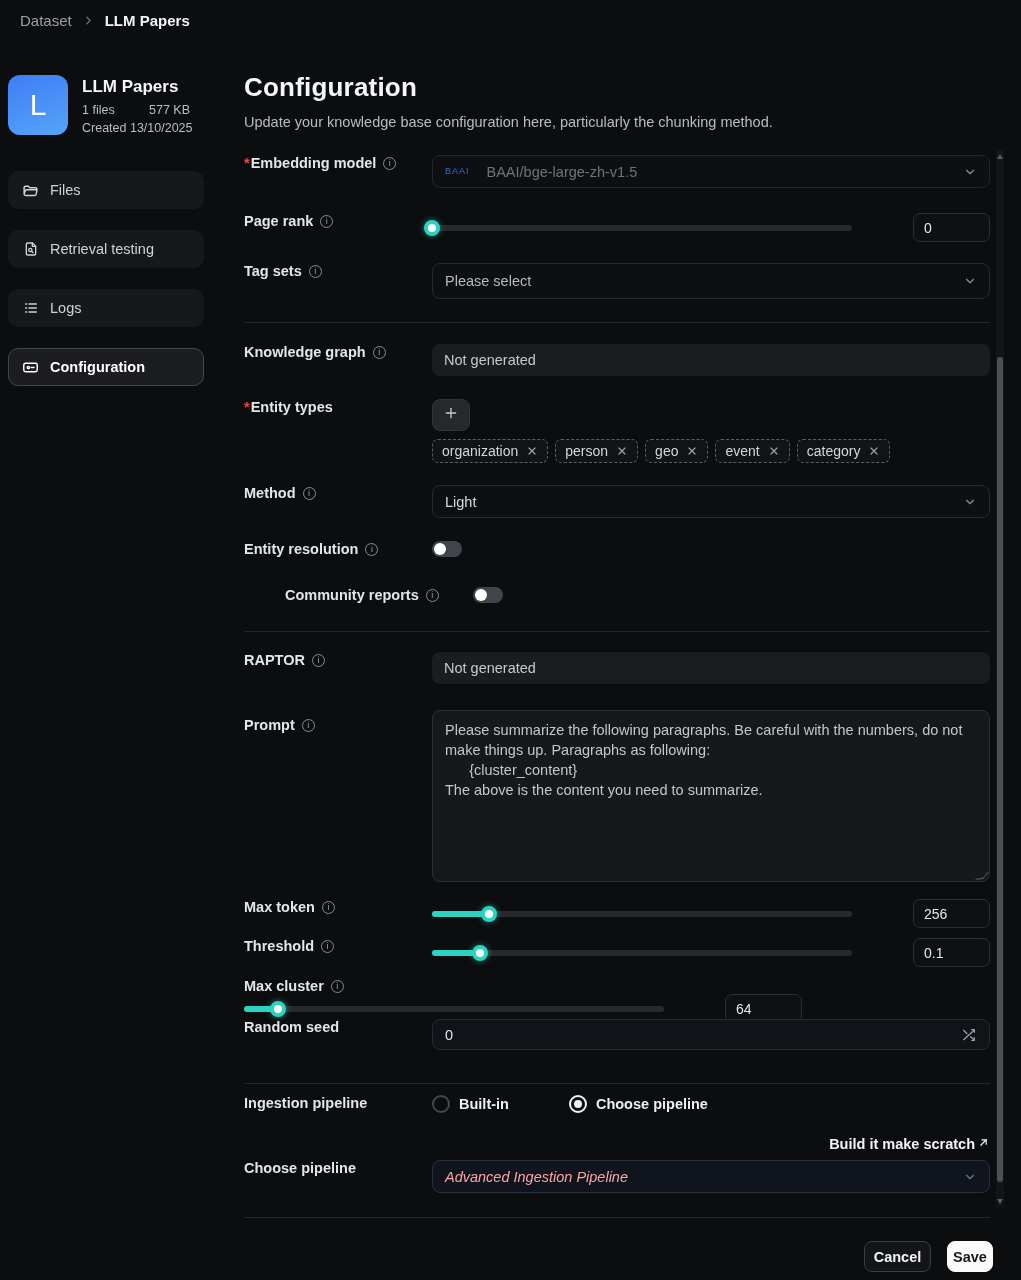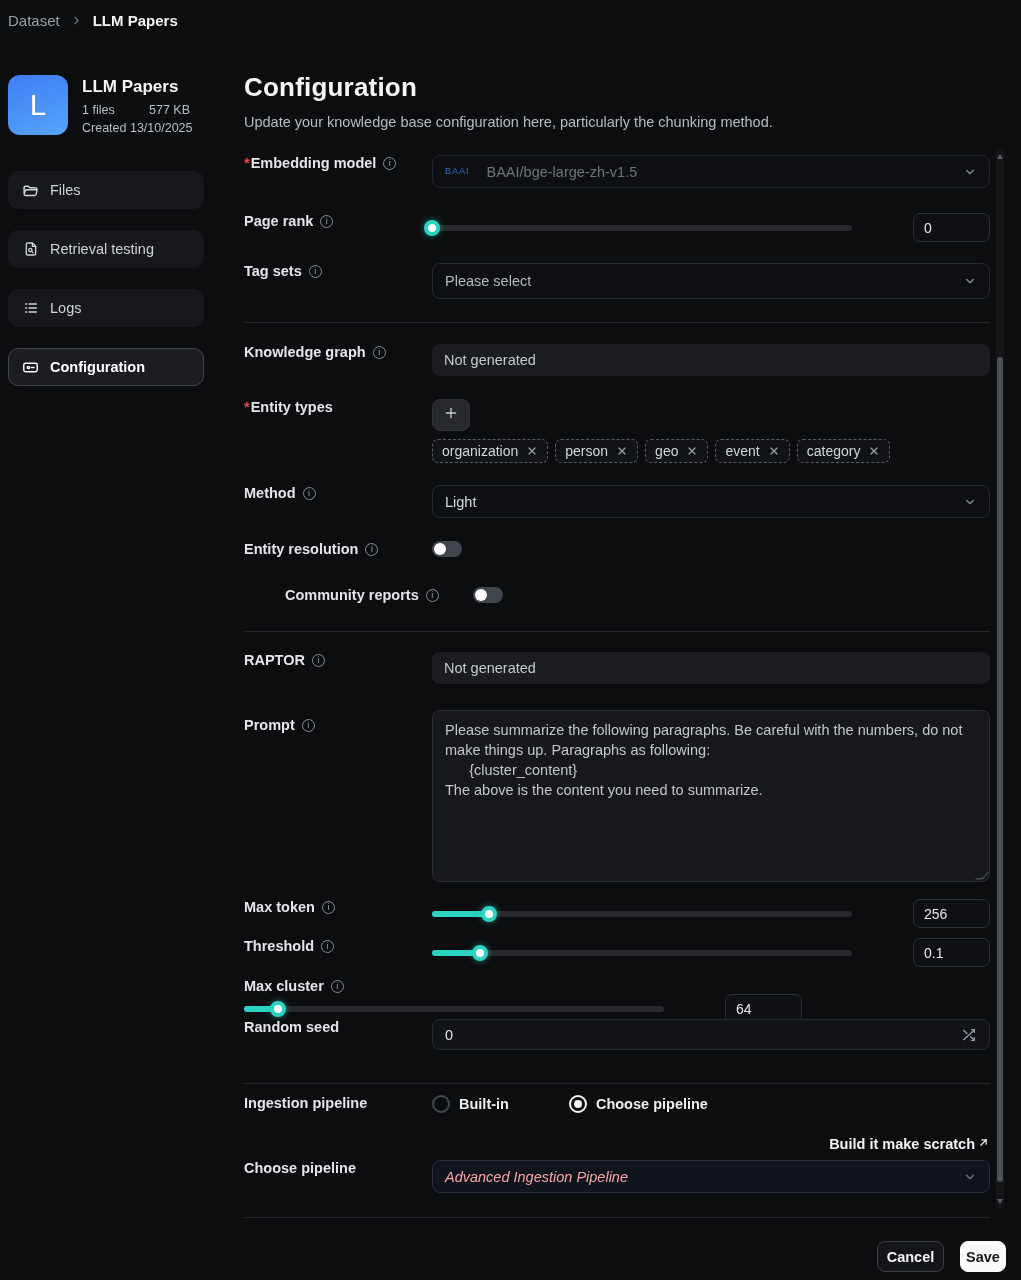--- a/index.html
+++ b/index.html
@@ -2,21 +2,21 @@
 <html><head>
 <meta charset="utf-8">
 <style>
   * { margin:0; padding:0; box-sizing:border-box; }
   html,body { background:#0c0d0f; }
   body { font-family:"Liberation Sans", sans-serif; color:#e6e8ea; }
   .page { position:relative; width:1021px; height:1280px; background:#0c0d0f; overflow:hidden; }
 
   
   .breadcrumb { position:absolute; left:8px; top:12px; display:flex; align-items:center; gap:10px; font-size:15px; }
-  .crumb-muted { color:#9aa0a6; }
+  .crumb-muted { color:#9aa0a6;margin-left:12px; }
   .crumb-current { color:#f3f4f6; font-weight:700; }
   .crumb-sep { color:#6b7076; display:flex; align-items:center; }
 
   
   .dataset-card { position:absolute; left:8px; top:75px; display:flex; gap:14px; width:212px; }
   .avatar { width:60px; height:60px; border-radius:12px; background:linear-gradient(160deg,#3f7df6 0%,#55a4f8 100%);
             display:flex; align-items:center; justify-content:center; font-size:30px; font-weight:400; color:#fff; flex:none; }
   .ds-meta { display:flex; flex-direction:column; padding-top:2px; }
   .ds-name { font-size:17px; font-weight:700; color:#f5f6f7; margin-bottom:6px; }
   .ds-row { display:flex; justify-content:space-between; width:108px; font-size:12.5px; color:#b9bdc3; margin-bottom:4px; }
@@ -102,21 +102,21 @@
   .radio-item { display:flex; align-items:center; gap:9px; cursor:pointer; font-size:14.5px; font-weight:600; color:#eceef0; }
   .radio { width:18px; height:18px; border-radius:50%; flex:none; position:relative; }
   .radio.off { border:2px solid #43474e; }
   .radio.on { border:2px solid #f2f3f4; }
   .radio.on::after { content:""; position:absolute; left:3px; top:3px; width:8px; height:8px; border-radius:50%; background:#f2f3f4; }
 
   .build-link { position:absolute; right:0; display:flex; align-items:center; gap:2px; font-size:14.5px; font-weight:700;
                 color:#f2f3f5; cursor:pointer; }
 
   
-  .footer { position:absolute; top:1241px; right:15px; display:flex; gap:16px;padding-left:35px; }
+  .footer { position:absolute; top:1241px; right:28px; display:flex; gap:16px;padding-left:35px; }
   .btn { height:31px; border-radius:8px; font-size:14.5px; font-weight:600; display:flex; align-items:center;
          justify-content:center; cursor:pointer; font-family:"Liberation Sans",sans-serif; }
   .btn-cancel { width:67px; background:#141518; border:1px solid #3b3e44; color:#f2f3f4; }
   .btn-save { width:46px; background:#fafafa; border:1px solid #fafafa; color:#17181a; }
 
   
   .scrollbar { position:absolute; left:996px; top:150px; width:8px; height:1058px; background:#141517; border-radius:4px; }
   .sb-thumb { position:absolute; left:1px; top:207px; width:6px; height:825px; background:#4c4f55; border-radius:3px; cursor:pointer; }
   .sb-arrow { position:absolute; left:1px; width:0; height:0; border-left:3px solid transparent; border-right:3px solid transparent; }
   .sb-up { top:4px; border-bottom:5px solid #5a5e64; }

